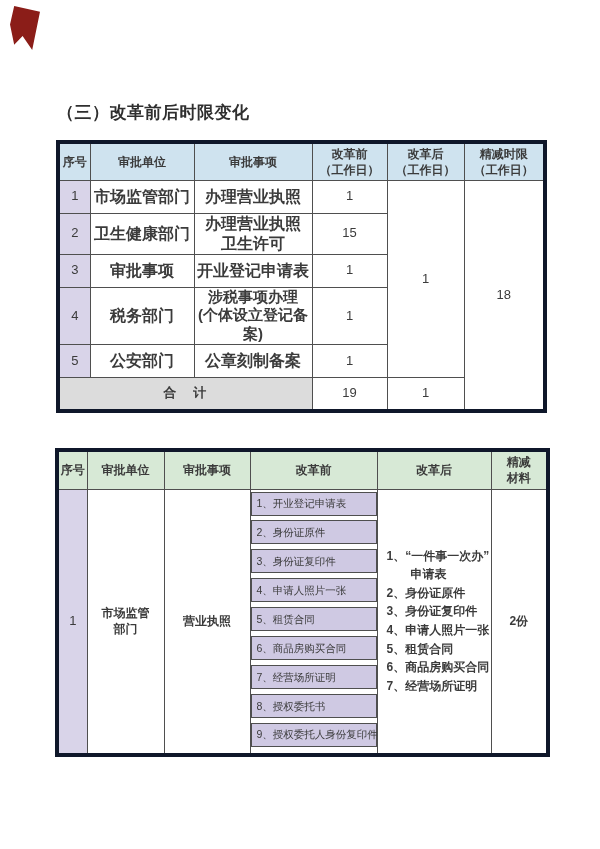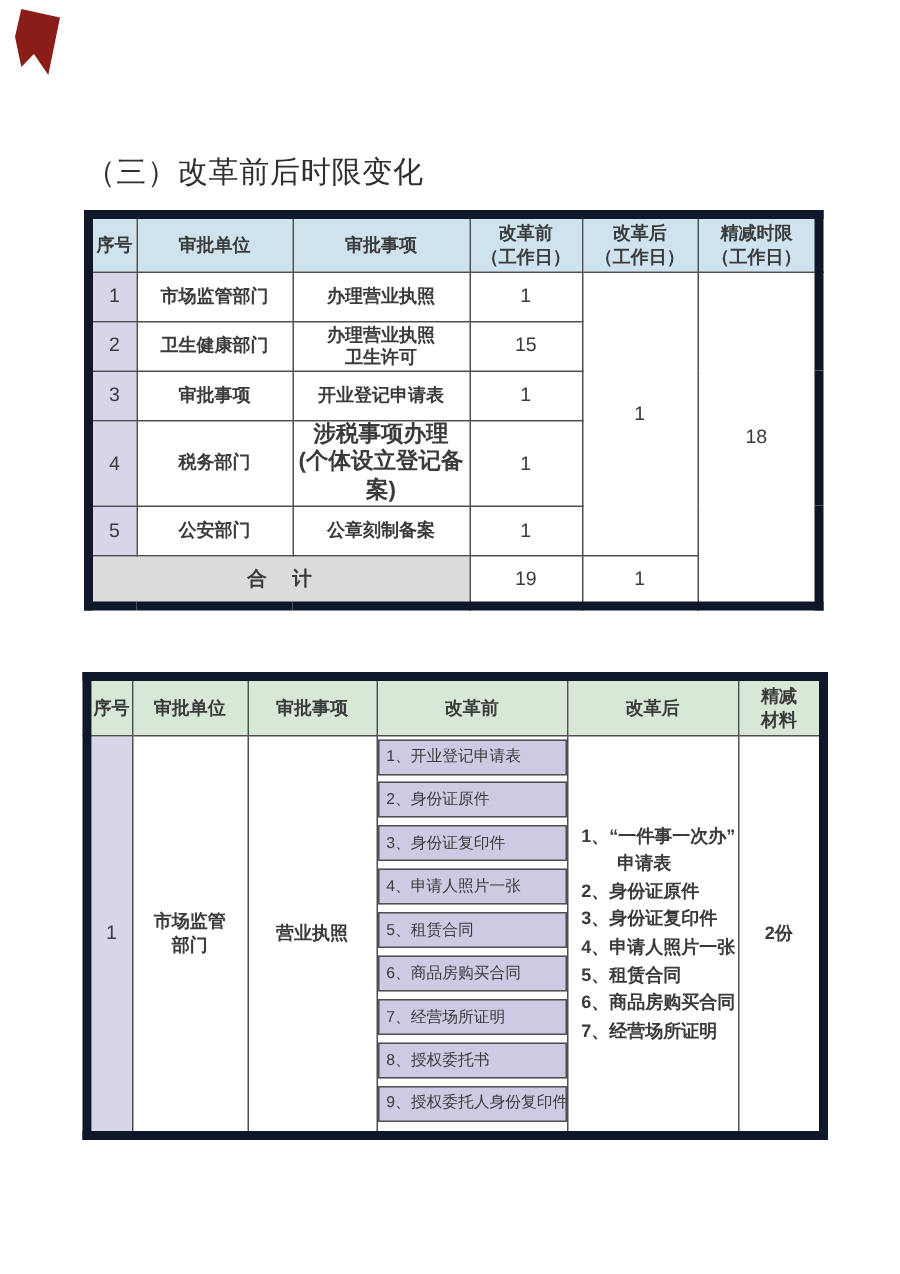--- a/index.html
+++ b/index.html
@@ -12,47 +12,47 @@
     overflow:hidden;
   }
   
   .corner{
     position:absolute;left:10px;top:6px;width:30px;height:44px;
     background:#8b1d18;
     clip-path:polygon(14% 0%, 100% 13%, 74% 100%, 42% 68%, 14% 88%, 0% 42%);
   }
   .sec-title{
     position:absolute;left:57px;
-    font-size:20px;font-weight:normal;color:#2f2f2f;
+    font-size:17px;font-weight:bold;color:#2f2f2f;
     letter-spacing:0.5px;white-space:nowrap;
   }
   .t1-title{top:101px;}
   .t2-title{top:408px;}
 
   table{
     border-collapse:collapse;table-layout:fixed;
-    border:6px solid #0f172a;
+    border:4px solid #0f172a;
     position:absolute;
   }
   td,th{
     border:1.5px solid #4f4f4f;
     padding:0;
     text-align:center;vertical-align:middle;
     font-weight:bold;color:#3b3b3b;
     overflow:hidden;
   }
   .pre{white-space:pre-line;}
 
   
   .table1{left:56px;top:140px;width:487px;}
   .table1 th{background:#cfe3ef;font-size:12px;line-height:1.35;}
   .table1 .hrow{height:38px;}
   .table1 .drow{height:33px;}
   .table1 .trow{height:34px;}
-  .table1 td{font-size:12px;line-height:1.25;background:#ffffff;}
+  .table1 td{font-size:16px;line-height:1.25;background:#ffffff;}
   .table1 td.idx{background:#d9d4e9;font-size:13px;font-weight:normal;}
   .table1 td.num{font-size:13px;font-weight:normal;}
   .table1 td.total-label{background:#dcdcdc;font-size:13px;letter-spacing:2px;}
 
   
   .table2{left:55px;top:448px;width:491px;}
   .table2 th{background:#d7e9d6;font-size:12px;line-height:1.35;}
   .table2 .hrow{height:39px;}
   .table2 .brow{height:263px;}
   .table2 td{font-size:12px;line-height:1.35;background:#ffffff;}

